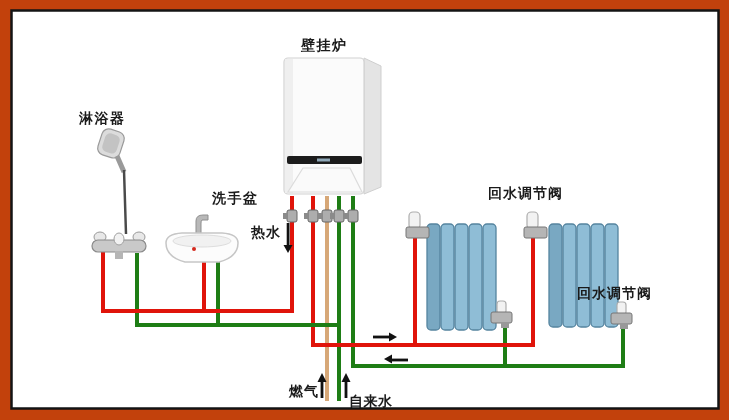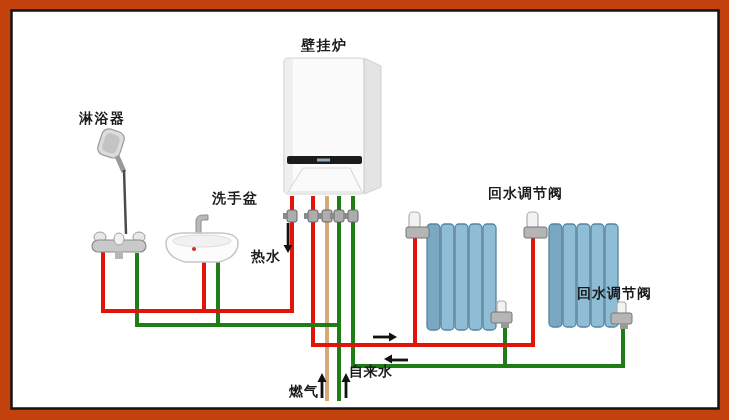--- a/index.html
+++ b/index.html
@@ -8,23 +8,23 @@
     font-family:"Liberation Sans","DejaVu Sans",sans-serif;
   }
   #diagram-svg{position:absolute;left:0;top:0;}
   .lbl{
     position:absolute;color:#1a1a1a;font-size:14px;font-weight:700;
     letter-spacing:1.5px;white-space:nowrap;line-height:1;
   }
   #lbl-boiler{left:301px;top:38px;}
   #lbl-shower{left:79px;top:101px;margin-top:10px;}
   #lbl-sink{left:171px;top:191px;margin-left:41px;}
-  #lbl-hot-water{left:251px;top:225px;letter-spacing:1px;margin-top:24px;}
+  #lbl-hot-water{left:251px;top:225px;letter-spacing:1px;}
   #lbl-gas{left:277px;top:384px;letter-spacing:1px;margin-left:12px;}
-  #lbl-tap-water{left:349px;top:364px;letter-spacing:0.5px;}
+  #lbl-tap-water{left:349px;top:394px;letter-spacing:0.5px;}
   #lbl-thermostat{left:488px;top:186px;letter-spacing:1px;}
   #lbl-return-valve{left:577px;top:286px;letter-spacing:1px;}
 </style>
 </head>
 <body>
 
 <div id="stage">
 
   <svg id="diagram-svg" width="729" height="420" viewBox="0 0 729 420">
 

